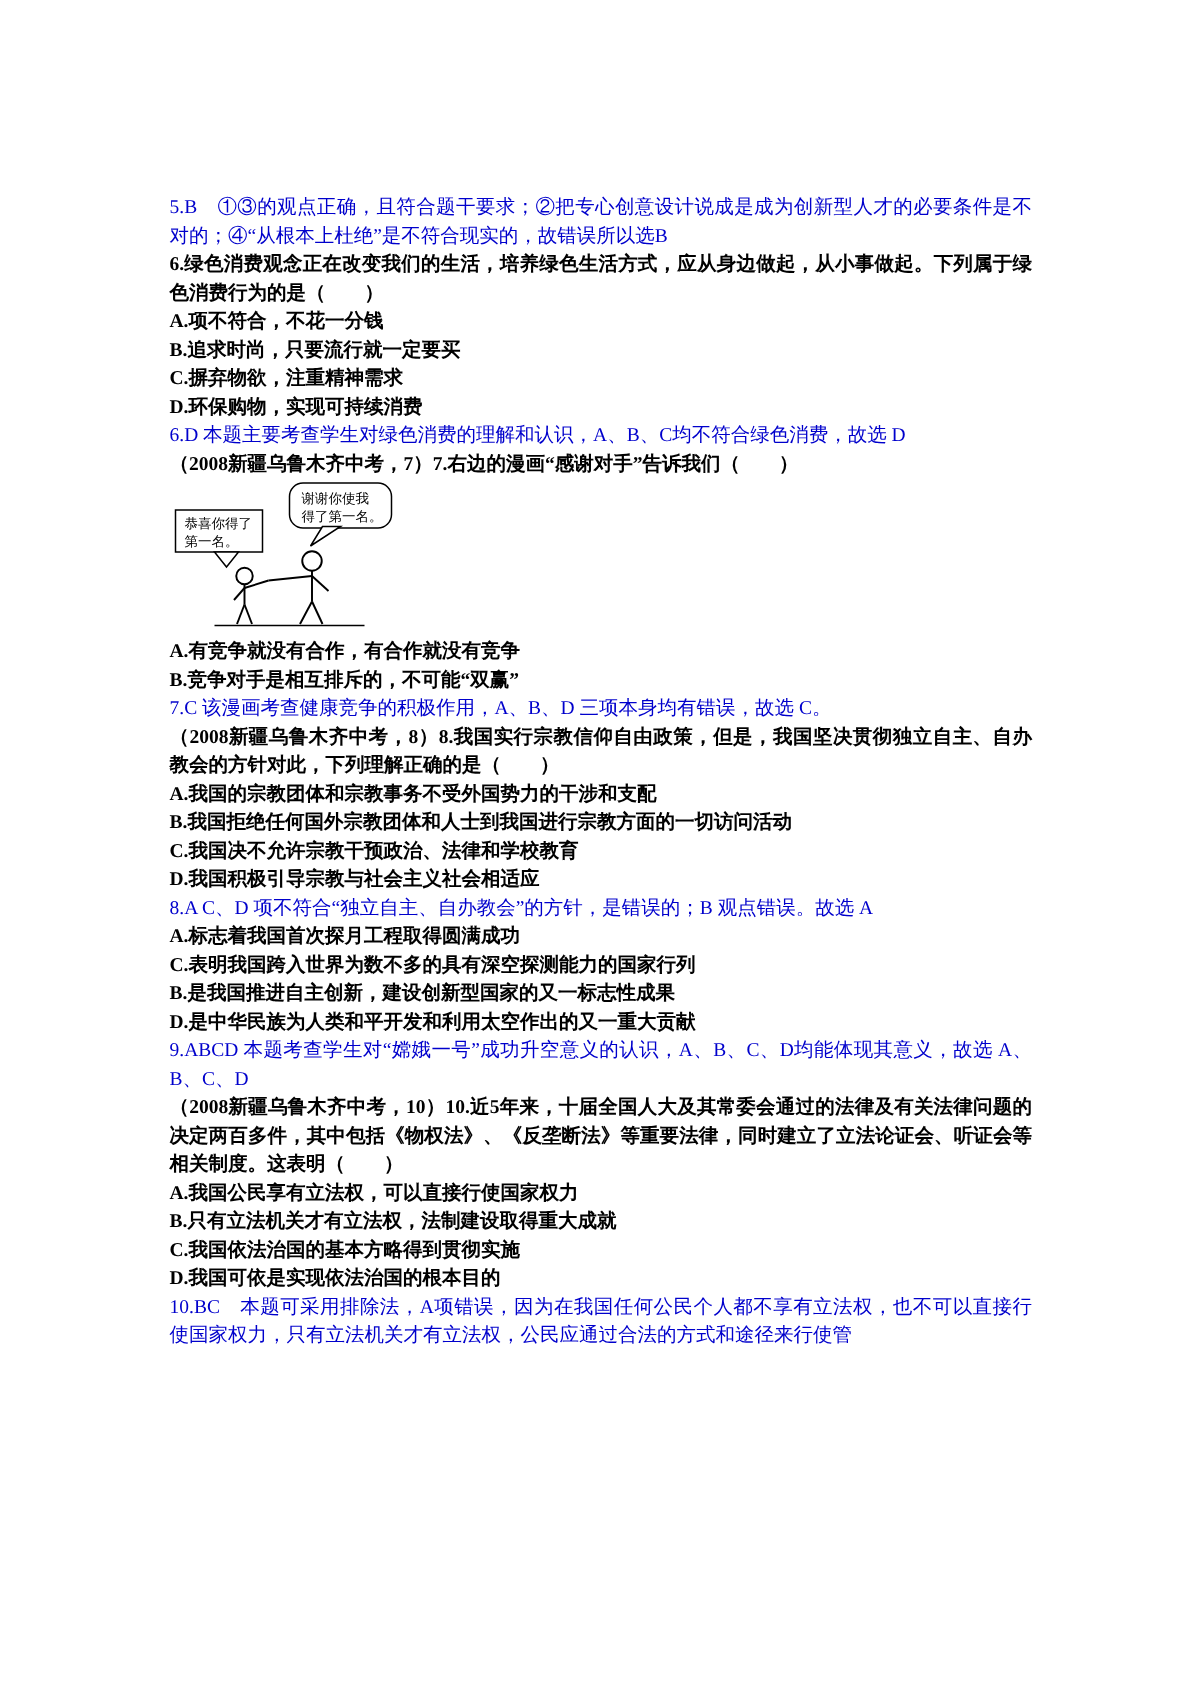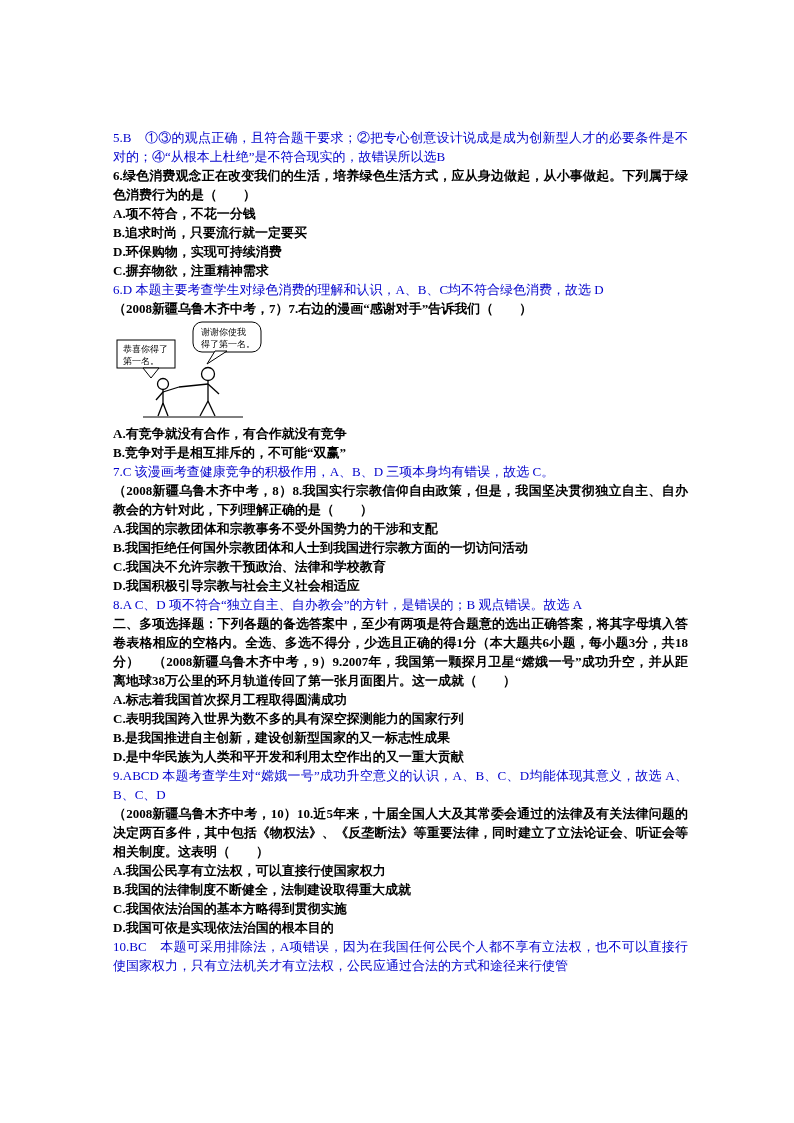--- a/index.html
+++ b/index.html
@@ -26,22 +26,22 @@
 </style>
 </head>
 <body>
 
 <div class="page">
   <div class="content" id="content">
       <div class="line answer">5.B　①③的观点正确，且符合题干要求；②把专心创意设计说成是成为创新型人才的必要条件是不对的；④“从根本上杜绝”是不符合现实的，故错误所以选B</div>
       <div class="line question">6.绿色消费观念正在改变我们的生活，培养绿色生活方式，应从身边做起，从小事做起。下列属于绿色消费行为的是（　　）</div>
       <div class="line question">A.项不符合，不花一分钱</div>
       <div class="line question">B.追求时尚，只要流行就一定要买</div>
+      <div class="line question">C.摒弃物欲，注重精神需求</div>
       <div class="line question">D.环保购物，实现可持续消费</div>
-      <div class="line question">C.摒弃物欲，注重精神需求</div>
       <div class="line answer">6.D 本题主要考查学生对绿色消费的理解和认识，A、B、C均不符合绿色消费，故选 D</div>
       <div class="line question">（2008新疆乌鲁木齐中考，7）7.右边的漫画“感谢对手”告诉我们（　　）</div>
   <div class="cartoon">
     <svg width="170" height="102" viewBox="0 0 170 102">
 
       <g>
         <rect x="78" y="2" width="68" height="30" rx="9" fill="#ffffff" stroke="#000000"></rect>
         <path d="M100 31 L92 44 L112 31 Z" fill="#ffffff" stroke="#000000"></path>
         <text x="86" y="15">谢谢你使我</text>
         <text x="86" y="27">得了第一名。</text>
@@ -77,26 +77,25 @@
   </div>
 <div class="line question">A.有竞争就没有合作，有合作就没有竞争</div>
       <div class="line question">B.竞争对手是相互排斥的，不可能“双赢”</div>
       <div class="line answer">7.C 该漫画考查健康竞争的积极作用，A、B、D 三项本身均有错误，故选 C。</div>
       <div class="line question">（2008新疆乌鲁木齐中考，8）8.我国实行宗教信仰自由政策，但是，我国坚决贯彻独立自主、自办教会的方针对此，下列理解正确的是（　　）</div>
       <div class="line question">A.我国的宗教团体和宗教事务不受外国势力的干涉和支配</div>
       <div class="line question">B.我国拒绝任何国外宗教团体和人士到我国进行宗教方面的一切访问活动</div>
       <div class="line question">C.我国决不允许宗教干预政治、法律和学校教育</div>
       <div class="line question">D.我国积极引导宗教与社会主义社会相适应</div>
       <div class="line answer">8.A C、D 项不符合“独立自主、自办教会”的方针，是错误的；B 观点错误。故选 A</div>
-      <div class="line question">二、多项选择题：下列各题的备选答案中，至少有两项是符合题意的选出正确答案，将其字母填入答卷表格相应的空格内。全选、多选不得分，少选且正确的得1分（本大题共6小题，每小题3分，共18分）　（2008新疆乌鲁木齐中考，9）9.2007年，我国第一颗探月卫星“嫦娥一号”成功升空，并从距离地球38万公里的环月轨道传回了第一张月面图片。这一成就（　　）</div>
       <div class="line question">A.标志着我国首次探月工程取得圆满成功</div>
       <div class="line question">C.表明我国跨入世界为数不多的具有深空探测能力的国家行列</div>
       <div class="line question">B.是我国推进自主创新，建设创新型国家的又一标志性成果</div>
       <div class="line question">D.是中华民族为人类和平开发和利用太空作出的又一重大贡献</div>
       <div class="line answer">9.ABCD 本题考查学生对“嫦娥一号”成功升空意义的认识，A、B、C、D均能体现其意义，故选 A、B、C、D</div>
       <div class="line question">（2008新疆乌鲁木齐中考，10）10.近5年来，十届全国人大及其常委会通过的法律及有关法律问题的决定两百多件，其中包括《物权法》、《反垄断法》等重要法律，同时建立了立法论证会、听证会等相关制度。这表明（　　）</div>
       <div class="line question">A.我国公民享有立法权，可以直接行使国家权力</div>
-      <div class="line question">B.我国的法律制度不断健全，法制建设取得重大成就</div>
+      <div class="line question">B.只有立法机关才有立法权，法制建设取得重大成就</div>
       <div class="line question">C.我国依法治国的基本方略得到贯彻实施</div>
       <div class="line question">D.我国可依是实现依法治国的根本目的</div>
       <div class="line answer">10.BC　本题可采用排除法，A项错误，因为在我国任何公民个人都不享有立法权，也不可以直接行使国家权力，只有立法机关才有立法权，公民应通过合法的方式和途径来行使管</div>
     </div>
 </div>
 
 </body></html>

